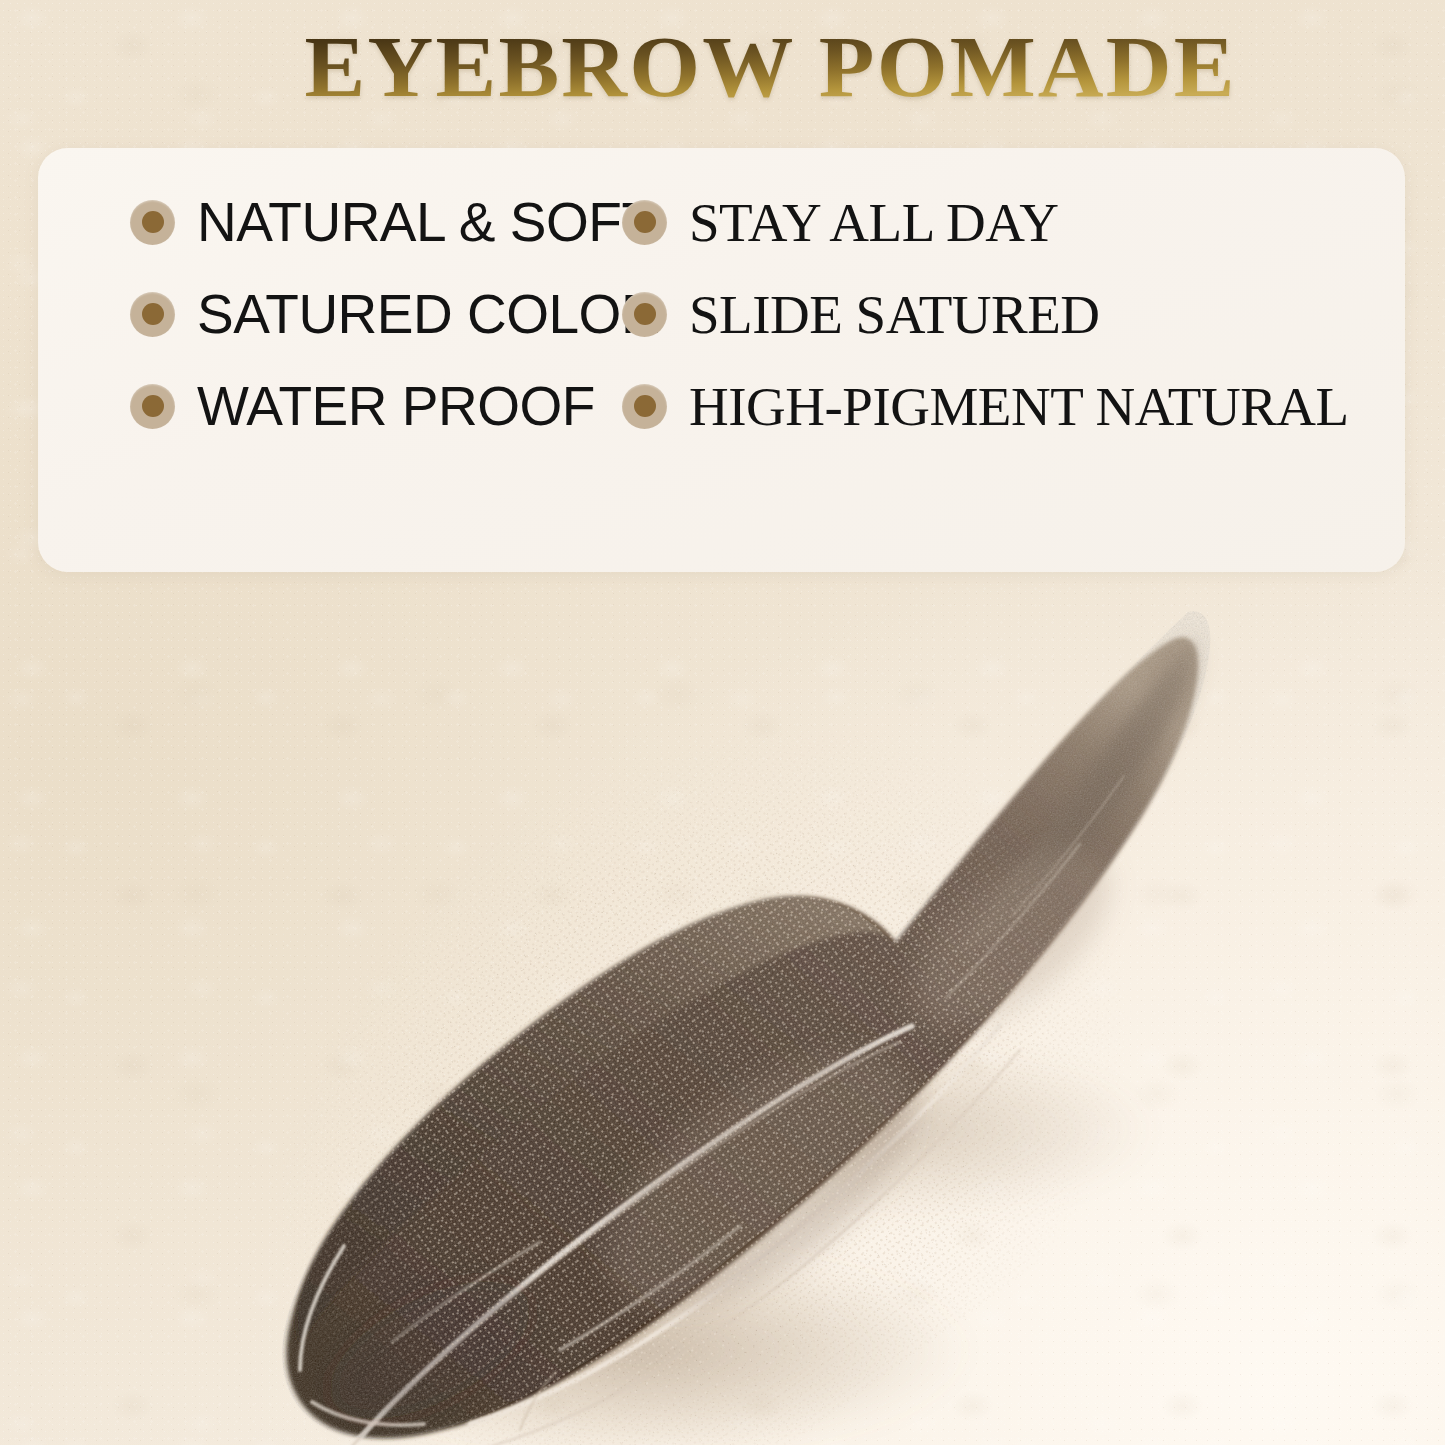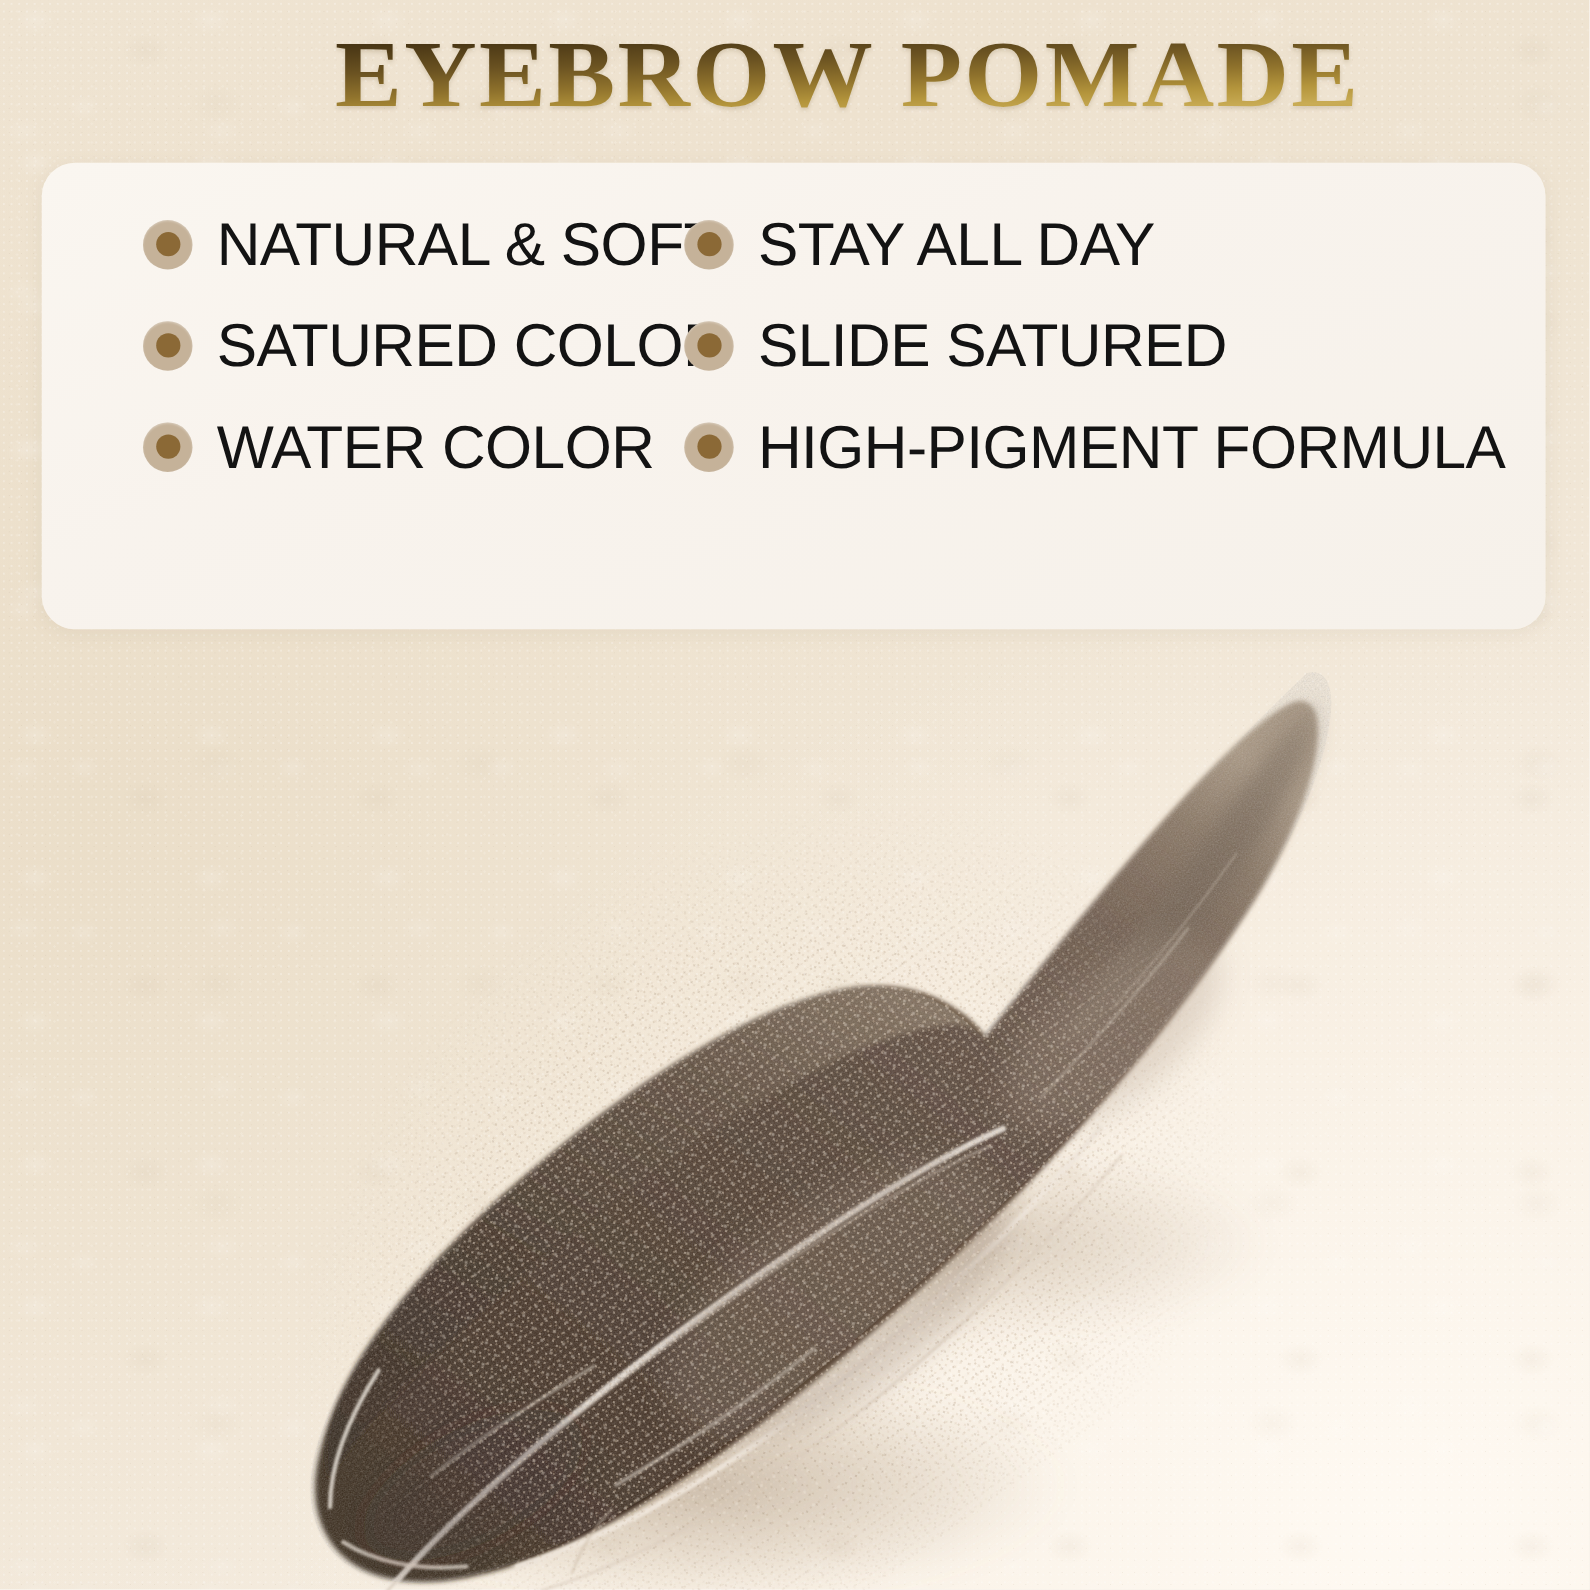--- a/index.html
+++ b/index.html
@@ -107,21 +107,21 @@
     grid-template-rows: repeat(4, 1fr);
     padding: 28px 0 28px 0;
     box-sizing: border-box;
   }
   .feature-item {
     display: flex;
     align-items: center;
     gap: 22px;
   }
   .feature-item.col-left  { padding-left: 92px; }
-  .feature-item.col-right { padding-left: 19px; }
+  .feature-item.col-right { padding-left: 19px; font-family: Liberation Serif, serif; }
 
   .bullet {
     flex: 0 0 auto;
     width: 45px;
     height: 45px;
     border-radius: 50%;
     background: #C5B299;
     display: flex;
     align-items: center;
     justify-content: center;
@@ -204,26 +204,26 @@
         <span class="bullet"></span>
         <span class="feature-label">SATURED COLOR</span>
       </div>
       <div class="feature-item col-right">
         <span class="bullet"></span>
         <span class="feature-label">SLIDE SATURED</span>
       </div>
 
       <div class="feature-item col-left">
         <span class="bullet"></span>
-        <span class="feature-label">WATER COLOR</span>
+        <span class="feature-label">WATER PROOF</span>
       </div>
 
       <div class="feature-item col-right">
         <span class="bullet"></span>
-        <span class="feature-label">HIGH-PIGMENT FORMULA</span>
+        <span class="feature-label">HIGH-PIGMENT NATURAL</span>
       </div>
 
     </div>
   </div>
 
   <div class="swatch-zone">
     <svg class="swatch-svg" viewBox="0 0 1445 855" preserveAspectRatio="none">
       <defs>
         <linearGradient id="gBody" x1="0.12" y1="0.92" x2="0.92" y2="0.06">
           <stop offset="0" stop-color="#362518"></stop>

